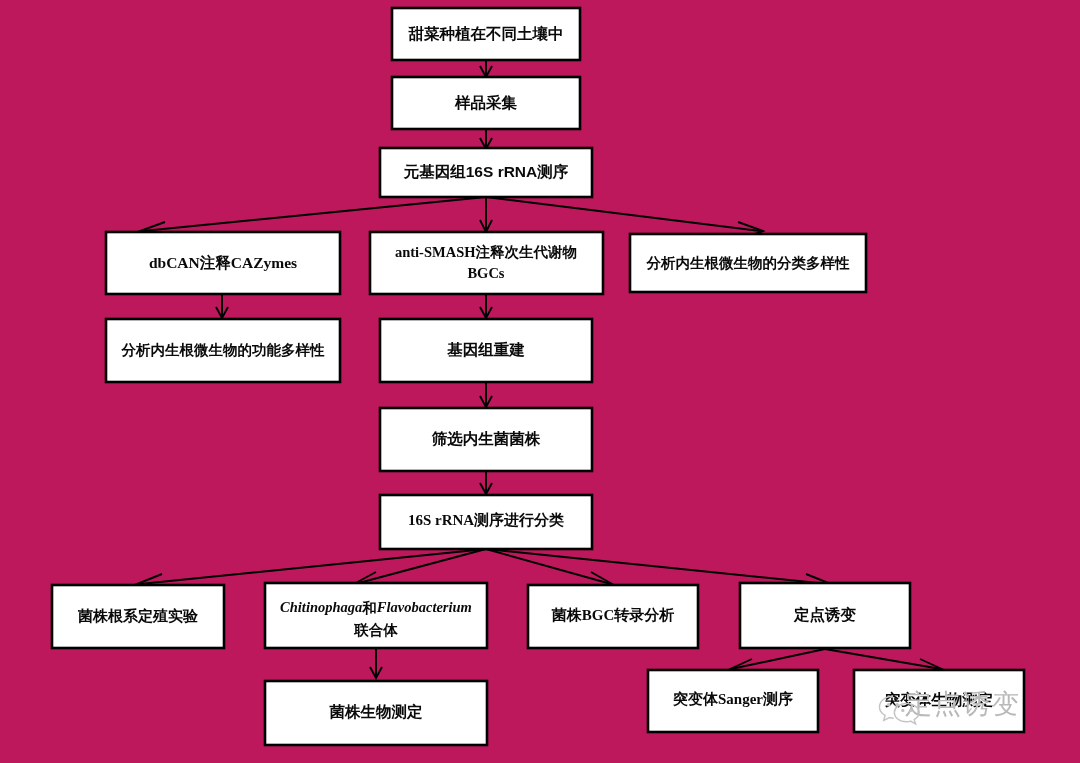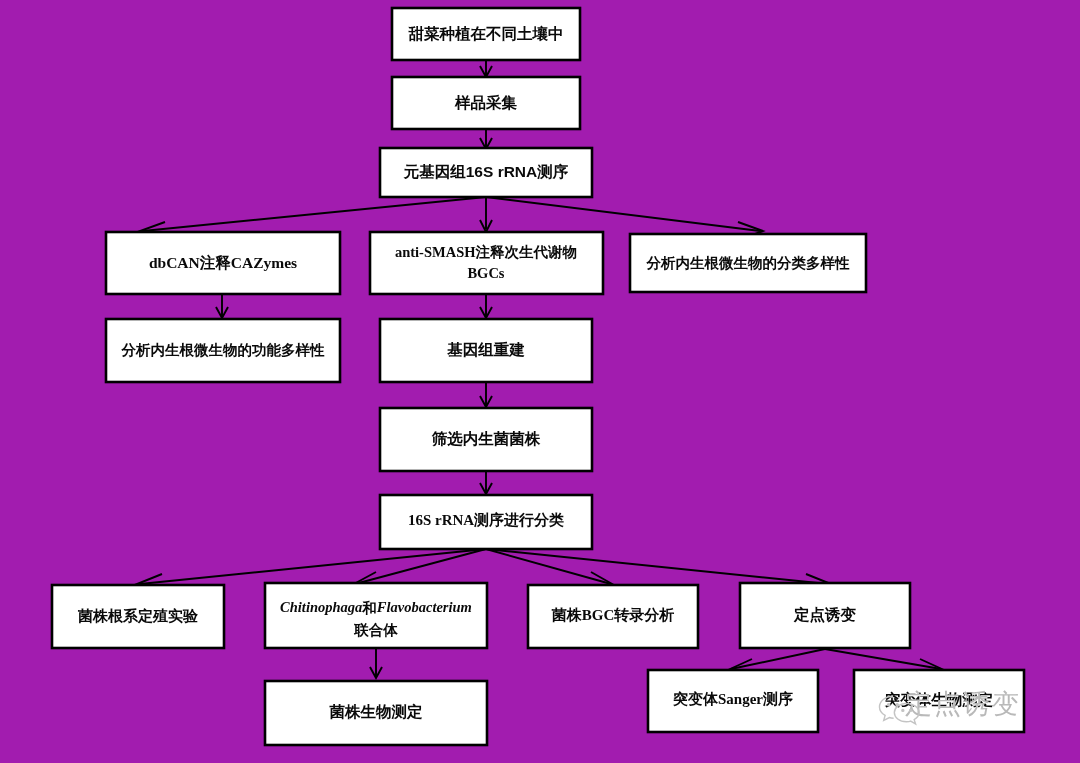--- a/index.html
+++ b/index.html
@@ -7,21 +7,21 @@
     padding: 0;
     background: #ffffff;
   }
   body {
     font-family: "Liberation Sans", sans-serif;
   }
   #canvas {
     position: relative;
     width: 1080px;
     height: 763px;
-    background: #a21caf;
+    background: #be185d;
     overflow: hidden;
   }
   svg#flow {
     position: absolute;
     top: 0;
     left: 0;
     width: 1080px;
     height: 763px;
   }
   .node-rect {

